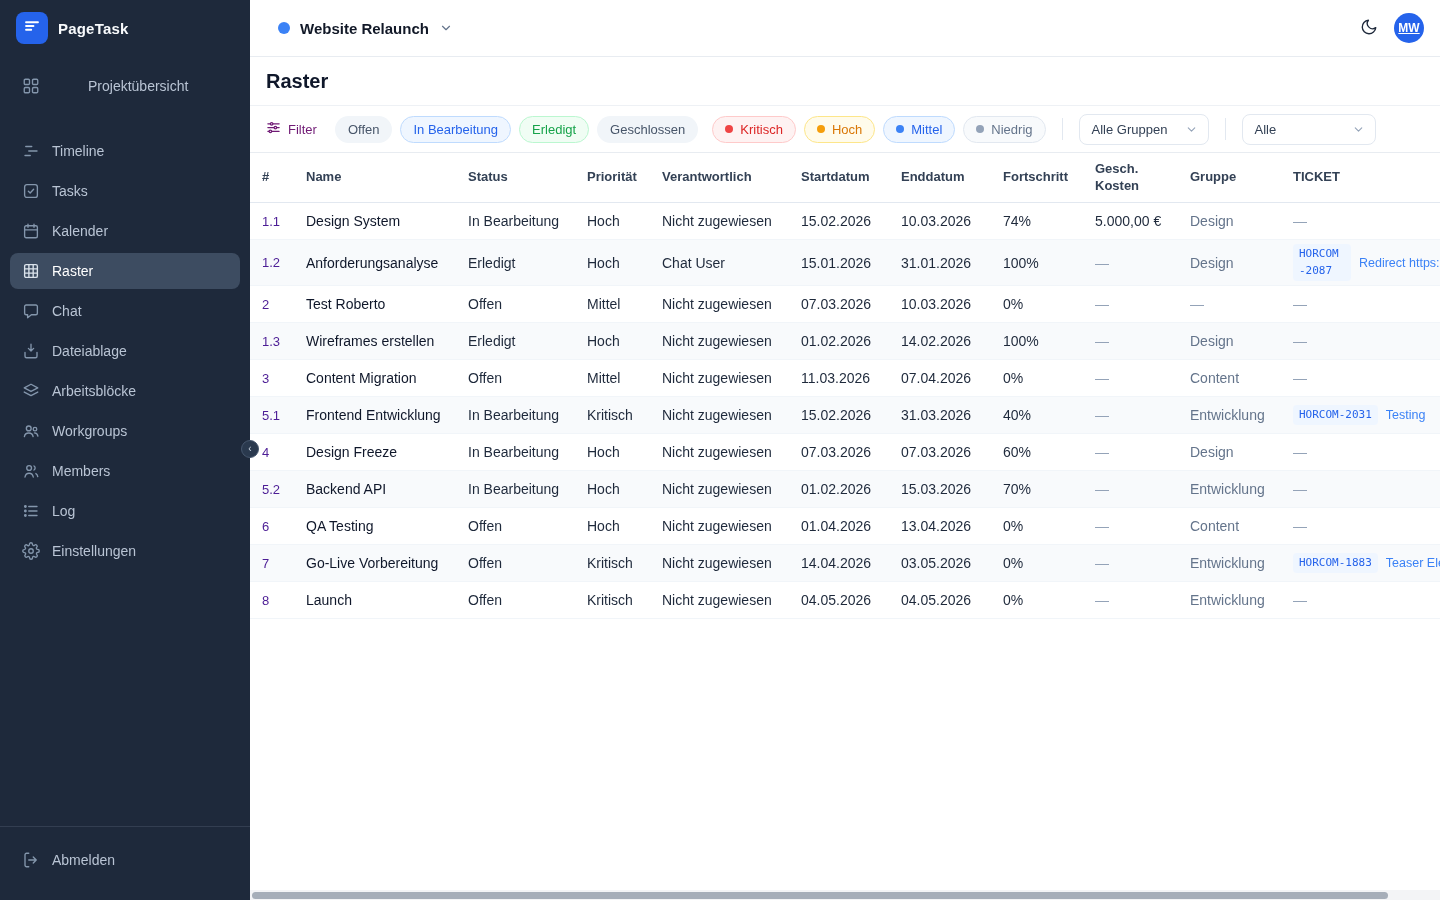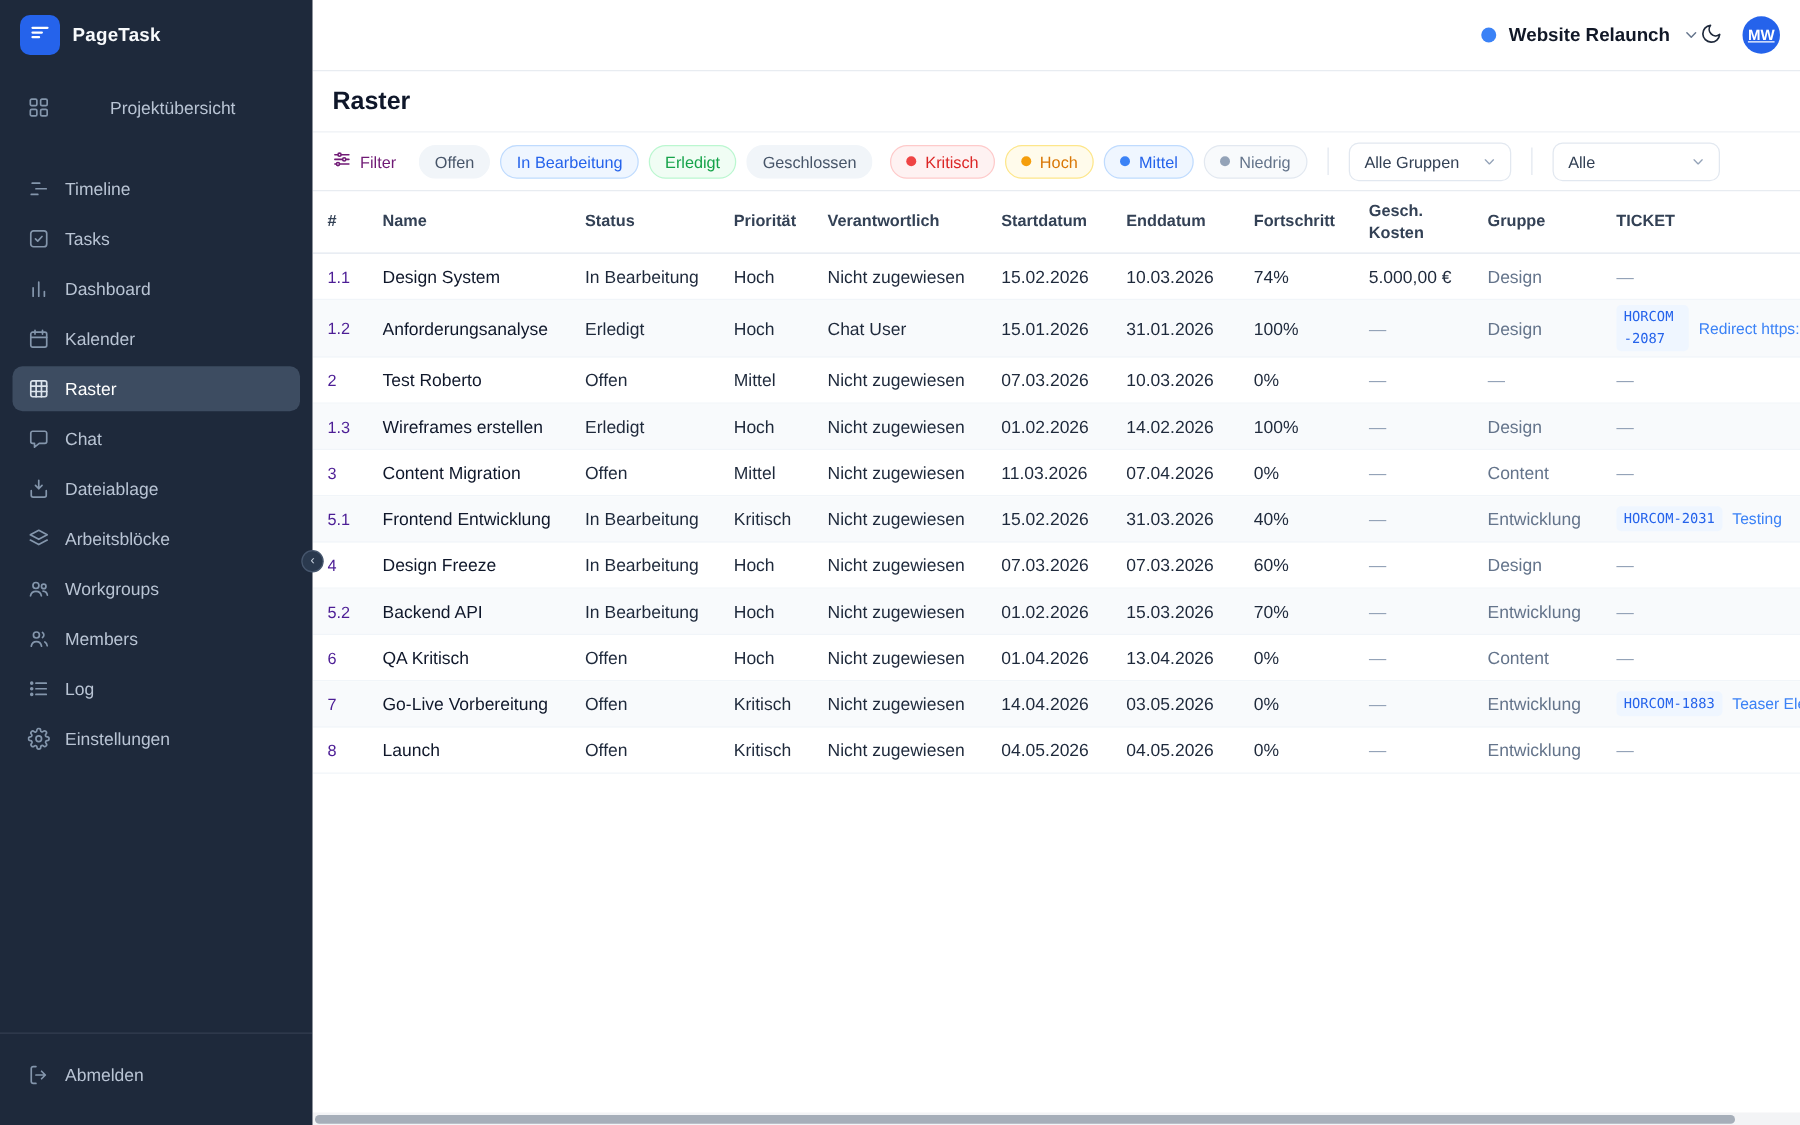--- a/index.html
+++ b/index.html
@@ -16,21 +16,21 @@
   .side-item .side-icon { color: #8496ac; display: flex; align-items: center; }
   .side-item.active { background: #3d4c61; color: #ffffff; }
   .side-item.active .side-icon { color: #dbe3ec; }
   .side-item.first { margin-bottom: 29px; gap: 48px; }
   .sb-footer { border-top: 1px solid rgba(148,163,184,.18); padding: 15px 10px 18px; }
   .collapse-handle { position: absolute; top: 440px; right: -9px; width: 18px; height: 18px; border-radius: 50%; background: #2a394e; border: 1px solid #46566d; color: #cbd5e1; font-size: 10px; line-height: 15px; text-align: center; cursor: pointer; }
 
   
   .main { position: relative; width: 1190px; height: 900px; display: flex; flex-direction: column; background: #fff; overflow: hidden; }
 
-  .topbar { height: 57px; flex-shrink: 0; border-bottom: 1px solid #e8ecf1; display: flex; align-items: center; justify-content: flex-end; padding: 0 16px 0 28px; }
+  .topbar { height: 57px; flex-shrink: 0; border-bottom: 1px solid #e8ecf1; display: flex; align-items: center; justify-content: space-between; padding: 0 16px 0 28px; }
   .project { display: flex; align-items: center; gap: 10px; cursor: pointer; }
   .project-dot { width: 12px; height: 12px; border-radius: 50%; background: #3b82f6; }
   .project-name { font-size: 15px; font-weight: 600; color: #111827; }
   .chev { color: #64748b; display: flex; }
   .top-right { display: flex; align-items: center; gap: 16px; }
   .icon-btn { color: #1e293b; display: flex; cursor: pointer; background: none; border: none; }
   .avatar { width: 30px; height: 30px; border-radius: 50%; background: #2563eb; color: #fff; font-size: 12px; font-weight: 700; display: flex; align-items: center; justify-content: center; cursor: pointer; }
 
   .title-bar { padding: 13px 16px 12px; border-bottom: 1px solid #eef1f5; flex-shrink: 0; }
   .page-title { font-size: 20px; font-weight: 700; color: #0f172a; }
@@ -109,28 +109,20 @@
   <div class="side-item">
     <span class="side-icon">
           <svg width="18" height="18" viewBox="0 0 24 24" fill="none" stroke="currentColor" stroke-width="1.8" stroke-linecap="round" stroke-linejoin="round">
             <rect x="3.5" y="3.5" width="17" height="17" rx="3"></rect>
             <path d="M8.5 12.2l2.4 2.4 4.6-5"></path>
           </svg>
         </span>
     <span class="side-label">Tasks</span>
   </div>
 
-  <div class="side-item">
-    <span class="side-icon">
-          <svg width="18" height="18" viewBox="0 0 24 24" fill="none" stroke="currentColor" stroke-width="1.8" stroke-linecap="round" stroke-linejoin="round">
-            <path d="M6 20v-9M12 20V5M18 20v-5"></path>
-          </svg>
-        </span>
-    <span class="side-label">Dashboard</span>
-  </div>
 
   <div class="side-item">
     <span class="side-icon">
           <svg width="18" height="18" viewBox="0 0 24 24" fill="none" stroke="currentColor" stroke-width="1.8" stroke-linecap="round" stroke-linejoin="round">
             <rect x="3.5" y="5" width="17" height="16" rx="2"></rect>
             <path d="M8 3v4M16 3v4M3.5 10.5h17"></path>
           </svg>
         </span>
     <span class="side-label">Kalender</span>
   </div>
@@ -475,21 +467,21 @@
     <div class="cell">70%</div>
     <div class="cell dash">—</div>
     <div class="cell c-group">Entwicklung</div>
     <div class="cell c-ticket">
               <span class="dash">—</span>
             </div>
   </div>
 
   <div class="gr">
     <div class="cell c-num">6</div>
-    <div class="cell c-name">QA Kritisch</div>
+    <div class="cell c-name">QA Testing</div>
     <div class="cell">Offen</div>
     <div class="cell">Hoch</div>
     <div class="cell">Nicht zugewiesen</div>
     <div class="cell">01.04.2026</div>
     <div class="cell">13.04.2026</div>
     <div class="cell">0%</div>
     <div class="cell dash">—</div>
     <div class="cell c-group">Content</div>
     <div class="cell c-ticket">
               <span class="dash">—</span>

